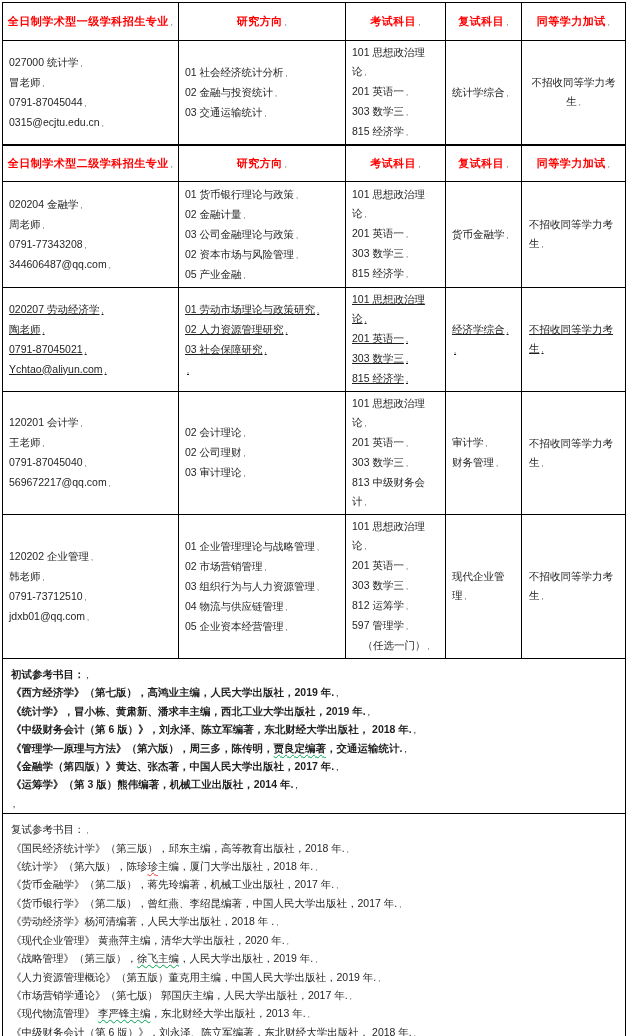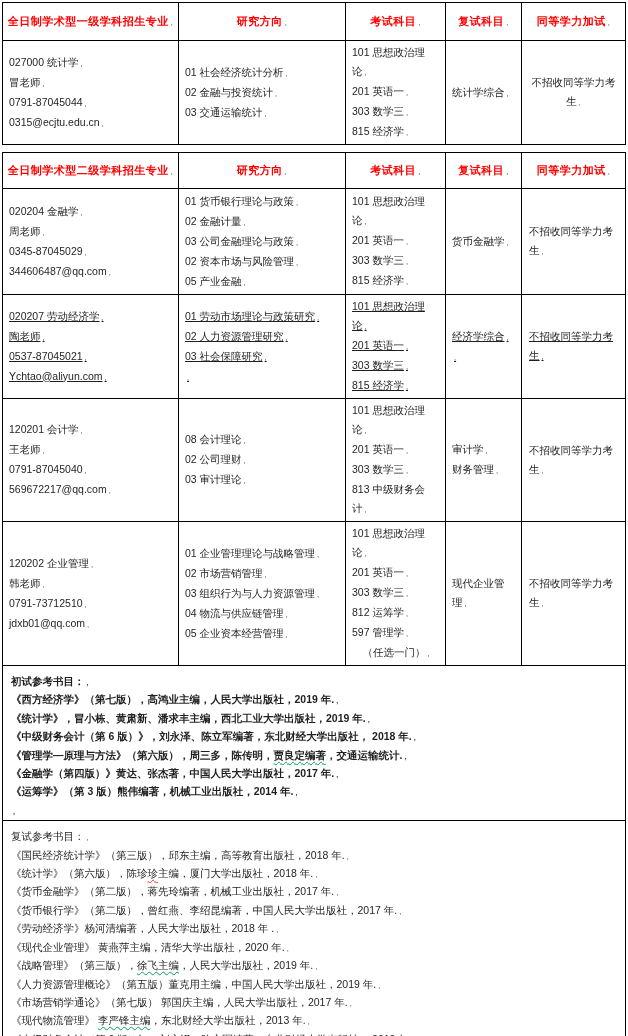--- a/index.html
+++ b/index.html
@@ -3,21 +3,21 @@
 <meta charset="utf-8">
 <style>
   html,body{margin:0;padding:0;background:#ffffff;}
   body{
     width:628px;height:1036px;overflow:hidden;
     font-family:"Liberation Sans","DejaVu Sans",sans-serif;
     color:var(--body-text,#1f1f1f);
   }
   .page{padding:2px 0 0 2px;}
   table{border-collapse:collapse;table-layout:fixed;width:623px;}
-  #table-a{margin-bottom:7px;}
+  #table-a{}
   td,th{border:1px solid var(--border,#000);box-sizing:border-box;}
   th{
     color:var(--header-red,#ff0000);
     font-size:11px;font-weight:bold;text-align:center;
     padding:2px;letter-spacing:0.5px;
   }
   th .pmark{font-weight:normal;}
   td.cell{
     font-size:10.5px;vertical-align:middle;
     padding:2px 6px;text-align:left;
@@ -108,21 +108,21 @@
           <th><span>考试科目</span><span class="pmark">,</span></th>
           <th><span>复试科目</span><span class="pmark">,</span></th>
           <th><span>同等学力加试</span><span class="pmark">,</span></th>
         </tr>
       </thead>
     <tbody>
         <tr style="height: 106px;">
           <td class="cell cell-program">
             <div class="line"><span>020204 金融学</span><span class="pmark">,</span></div>
             <div class="line"><span>周老师</span><span class="pmark">,</span></div>
-            <div class="line"><span>0345-87045029</span><span class="pmark">,</span></div>
+            <div class="line"><span>0791-77343208</span><span class="pmark">,</span></div>
             <div class="line"><span>344606487@qq.com</span><span class="pmark">,</span></div>
           </td>
           <td class="cell cell-directions">
             <div class="line"><span>01 货币银行理论与政策</span><span class="pmark">,</span></div>
             <div class="line"><span>02 金融计量</span><span class="pmark">,</span></div>
             <div class="line"><span>03 公司金融理论与政策</span><span class="pmark">,</span></div>
             <div class="line"><span>02 资本市场与风险管理</span><span class="pmark">,</span></div>
             <div class="line"><span>05 产业金融</span><span class="pmark">,</span></div>
           </td>
           <td class="cell cell-exam_subjects">
@@ -135,21 +135,21 @@
             <div class="line"><span>货币金融学</span><span class="pmark">,</span></div>
           </td>
           <td class="cell cell-equivalency">
             <div class="line"><span>不招收同等学力考生</span><span class="pmark">,</span></div>
           </td>
         </tr>
         <tr style="height: 100px; text-decoration: underline;">
           <td class="cell cell-program">
             <div class="line"><span>020207 劳动经济学</span><span class="pmark">,</span></div>
             <div class="line"><span>陶老师</span><span class="pmark">,</span></div>
-            <div class="line"><span>0537-87045021</span><span class="pmark">,</span></div>
+            <div class="line"><span>0791-87045021</span><span class="pmark">,</span></div>
             <div class="line"><span>Ychtao@aliyun.com</span><span class="pmark">,</span></div>
           </td>
           <td class="cell cell-directions">
             <div class="line"><span>01 劳动市场理论与政策研究</span><span class="pmark">,</span></div>
             <div class="line"><span>02 人力资源管理研究</span><span class="pmark">,</span></div>
             <div class="line"><span>03 社会保障研究</span><span class="pmark">,</span></div>
             <div class="line"><span></span><span class="pmark">,</span></div>
           </td>
           <td class="cell cell-exam_subjects">
             <div class="line"><span>101 思想政治理论</span><span class="pmark">,</span></div>
@@ -166,21 +166,21 @@
           </td>
         </tr>
         <tr style="height: 104px;">
           <td class="cell cell-program">
             <div class="line"><span>120201 会计学</span><span class="pmark">,</span></div>
             <div class="line"><span>王老师</span><span class="pmark">,</span></div>
             <div class="line"><span>0791-87045040</span><span class="pmark">,</span></div>
             <div class="line"><span>569672217@qq.com</span><span class="pmark">,</span></div>
           </td>
           <td class="cell cell-directions">
-            <div class="line"><span>08 会计理论</span><span class="pmark">,</span></div>
+            <div class="line"><span>02 会计理论</span><span class="pmark">,</span></div>
             <div class="line"><span>02 公司理财</span><span class="pmark">,</span></div>
             <div class="line"><span>03 审计理论</span><span class="pmark">,</span></div>
           </td>
           <td class="cell cell-exam_subjects">
             <div class="line"><span>101 思想政治理论</span><span class="pmark">,</span></div>
             <div class="line"><span>201 英语一</span><span class="pmark">,</span></div>
             <div class="line"><span>303 数学三</span><span class="pmark">,</span></div>
             <div class="line"><span>813 中级财务会计</span><span class="pmark">,</span></div>
           </td>
           <td class="cell cell-retest_subjects">

